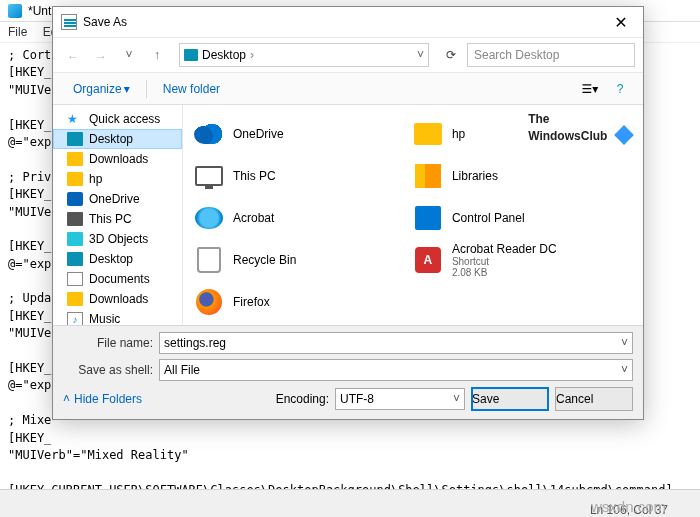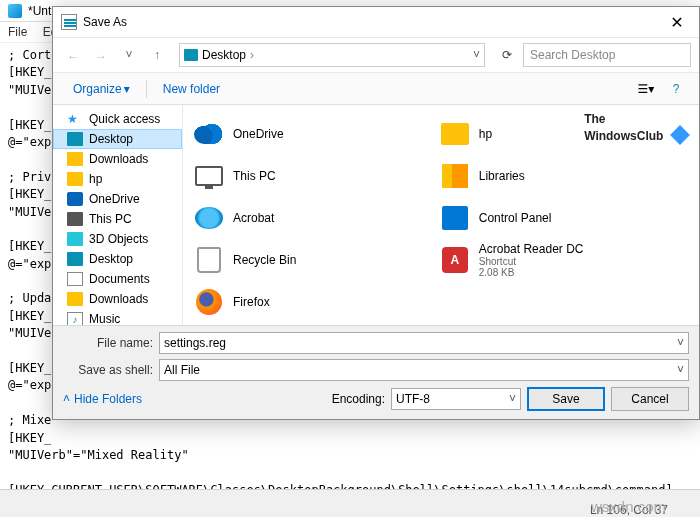--- a/index.html
+++ b/index.html
@@ -9,21 +9,21 @@
 .notepad { position: absolute; top: 0; left: 0; right: 0; bottom: 0; background: #fff; }
 .np-title { height: 22px; border-bottom: 1px solid #ddd; padding: 3px 8px; display: flex; align-items: center; gap: 6px; }
 .np-icon { width: 14px; height: 14px; background: linear-gradient(135deg,#4fc3f7,#0288d1); border-radius: 2px; }
 .np-menu { padding: 3px 8px; color: #333; border-bottom: 1px solid #eee; }
 .np-menu span { margin-right: 12px; }
 .np-body { font-family: Consolas, monospace; font-size: 12px; padding: 4px 8px; white-space: pre; line-height: 1.45; color: #000; }
 .np-status { position: absolute; bottom: 0; right: 0; height: 28px; background: #f0f0f0; border-top: 1px solid #d0d0d0; width: 100%; display: flex; justify-content: flex-end; align-items: flex-end; padding: 0 32px; font-size: 11px; color: #555; gap:30px;}
 .wmk { position:absolute; right:34px; bottom:2px; font-size:15px; color:#aaa;}
 
 
-.dialog { position: absolute; left: 52px; top: 6px; width: 648px; height: 414px; background: #fff; border: 1px solid #888; box-shadow: 0 4px 24px rgba(0,0,0,.25); display: flex; flex-direction: column; }
+.dialog { position: absolute; left: 52px; top: 6px; width: 592px; height: 414px; background: #fff; border: 1px solid #888; box-shadow: 0 4px 24px rgba(0,0,0,.25); display: flex; flex-direction: column; }
 .dlg-title { height: 30px; display: flex; align-items: center; padding: 0 0 0 8px; }
 .dlg-title .ic { width: 16px; height: 16px; margin-right: 6px; background: #fff; border: 1px solid #888; position: relative; }
 .dlg-title .ic::after{content:"";position:absolute;left:2px;top:4px;width:12px;height:2px;background:#0891b2;box-shadow:0 3px 0 #0891b2,0 6px 0 #0891b2;}
 .dlg-close { margin-left: auto; width: 44px; height: 30px; display: flex; align-items: center; justify-content: center; font-size: 16px; }
 
 .nav-row { height: 36px; border-top: 1px solid #e8e8e8; border-bottom: 1px solid #e8e8e8; display: flex; align-items: center; padding: 0 8px; gap: 4px; }
 .nav-btn { width: 24px; height: 24px; display: flex; align-items: center; justify-content: center; color: #666; border-radius: 2px; }
 .nav-btn.dis{color:#bbb;}
 .addr { flex: 1; height: 24px; border: 1px solid #ccc; display: flex; align-items: center; padding: 0 4px; gap:4px; margin: 0 6px; }
 .addr .fld{width:14px;height:12px;background:#0891b2;border-radius:1px;}
@@ -66,21 +66,21 @@
 
 .bottom { background: #f0f0f0; border-top: 1px solid #d8d8d8; padding: 6px 10px 8px; }
 .frow { display: flex; align-items: center; margin-bottom: 5px; gap: 6px; }
 .frow label { width: 90px; text-align: right; color: #333; }
 .combo { flex: 1; height: 22px; border: 1px solid #aaa; background: #fff; padding: 0 4px; display: flex; align-items: center; position:relative;}
 .combo .dd{position:absolute;right:4px;color:#555;}
 .act-row { display: flex; align-items: center; gap: 8px; margin-top:6px;}
 .hide { color: #0066cc; display:flex;align-items:center;gap:4px;}
 .enc{margin-left:auto;display:flex;align-items:center;gap:6px;}
 .enc .combo{width:130px;flex:none;}
-.btn { width: 78px; height: 24px; border: 1px solid #aaa; background: #e9e9e9; display:flex;align-items:center;justify-content:center;}
+.btn { width: 78px; height: 24px; border: 1px solid #aaa; background: #e9e9e9; display:flex;align-items:center;justify-content:flex-start;}
 .btn.primary{border:1px solid #0078d4; box-shadow:0 0 0 1px #0078d4 inset;}
 
 
 .ic-onedrive{width:30px;height:20px;background:radial-gradient(circle at 30% 60%,#0364b8 40%,transparent 41%),radial-gradient(circle at 60% 50%,#0078d4 50%,transparent 51%);border-radius:10px;}
 .ic-thispc{width:28px;height:20px;border:2px solid #555;border-radius:2px;position:relative;}
 .ic-thispc::after{content:"";position:absolute;left:8px;bottom:-5px;width:8px;height:3px;background:#555;}
 .ic-net{width:28px;height:22px;background:radial-gradient(circle,#4fc3f7 50%,#0288d1 70%);border-radius:50%;}
 .ic-bin{width:24px;height:26px;border:2px solid #999;border-radius:2px 2px 4px 4px;position:relative;}
 .ic-ff{width:26px;height:26px;border-radius:50%;background:radial-gradient(circle at 40% 40%,#4a5db0 30%,#ff9500 35%,#ff5722 80%);}
 .ic-folder{width:28px;height:22px;background:#ffc107;border-radius:2px;}

